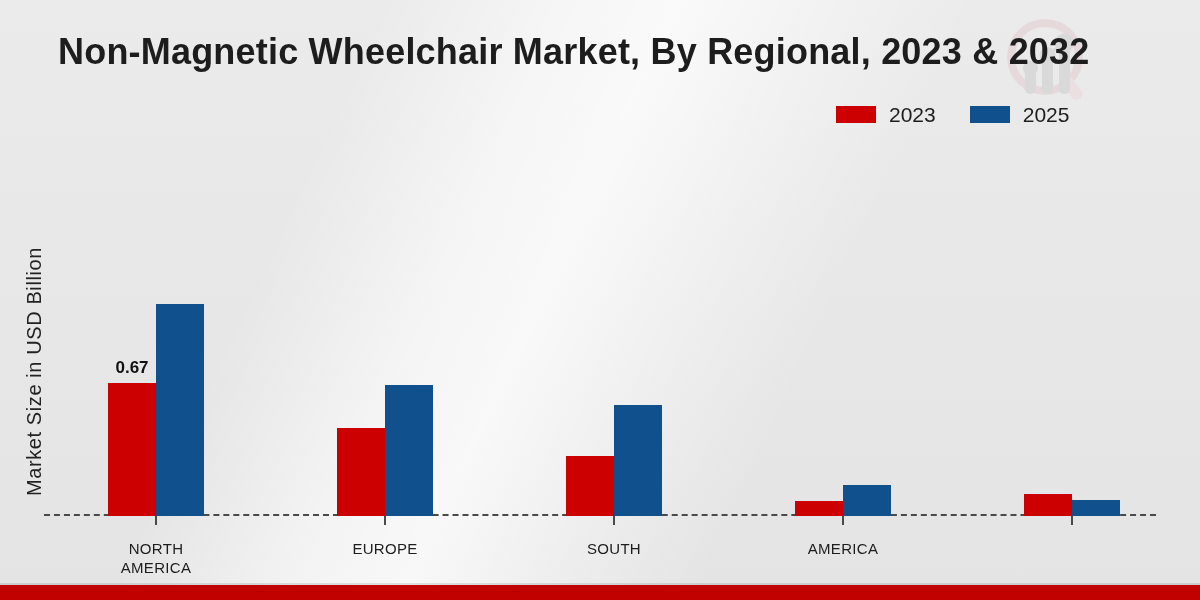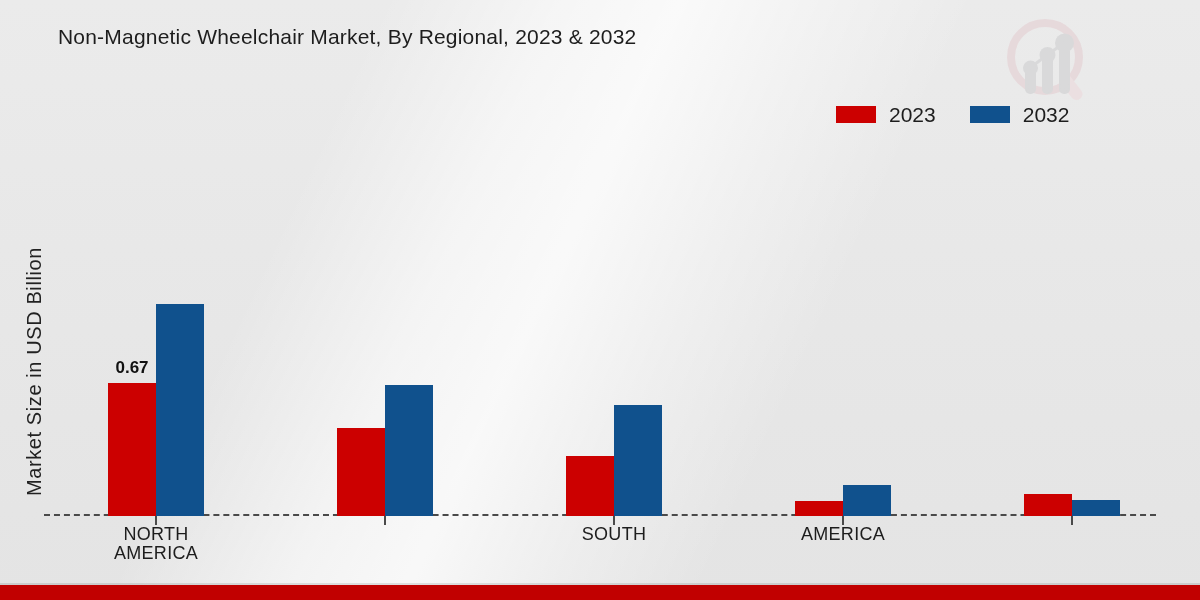--- a/index.html
+++ b/index.html
@@ -38,23 +38,23 @@
     width: 108px;
     height: 95px;
     opacity: 0.5;
     pointer-events: none;
   }
 
   
   #chart-title {
     position: absolute;
     left: 58px;
-    top: 25px;
-    font-size: 21px;
-    font-weight: 400;
+    top: 31px;
+    font-size: 36px;
+    font-weight: 700;
     color: #1d1d1d;
     letter-spacing: 0.2px;
     white-space: nowrap;
   }
 
   
   #legend {
     position: absolute;
     left: 836px;
     top: 104px;
@@ -130,25 +130,25 @@
     position: absolute;
     left: 47px;
     bottom: -9px;
     width: 2px;
     height: 9px;
     background: #4a4a4a;
   }
 
   .cat-label {
     position: absolute;
-    top: 395px;
+    top: 409px;
     left: -47px;
     width: 190px;
     text-align: center;
-    font-size: 18px;
+    font-size: 15px;
     color: #1d1d1d;
     line-height: 19px;
     letter-spacing: 0.3px;
   }
   .cat-label span { display: block; }
 
   .value-label {
     position: absolute;
     font-size: 17px;
     font-weight: bold;
@@ -201,21 +201,21 @@
 
   <div id="chart-title">Non-Magnetic Wheelchair Market, By Regional, 2023 &amp; 2032</div>
 
   <div id="legend">
     <div class="legend-item">
       <span class="legend-swatch" style="background:#CC0000"></span>
       <span class="legend-label">2023</span>
     </div>
     <div class="legend-item">
       <span class="legend-swatch" style="background:#10518D"></span>
-      <span class="legend-label">2032</span>
+      <span class="legend-label">2025</span>
     </div>
   </div>
 
   <div id="y-axis-title">Market Size in USD Billion</div>
 
   <div id="plot-area">
     <div id="baseline"></div>
 
     <div class="bar-group" style="left:64px">
       <div class="value-label" style="left:-6px; bottom:138px">0.67</div>
@@ -225,20 +225,23 @@
       <div class="cat-label">
         <span>NORTH</span>
         <span>AMERICA</span>
       </div>
     </div>
 
     <div class="bar-group" style="left:293px">
       <div class="bar series-0" style="height:88px; background:#CC0000"></div>
       <div class="bar series-1" style="height:131px; background:#10518D"></div>
       <div class="tick"></div>
+      <div class="cat-label">
+        <span>EUROPE</span>
+      </div>
     </div>
 
     <div class="bar-group" style="left:522px">
       <div class="bar series-0" style="height:60px; background:#CC0000"></div>
       <div class="bar series-1" style="height:111px; background:#10518D"></div>
       <div class="tick"></div>
       <div class="cat-label">
         <span>SOUTH</span>
       </div>
     </div>

